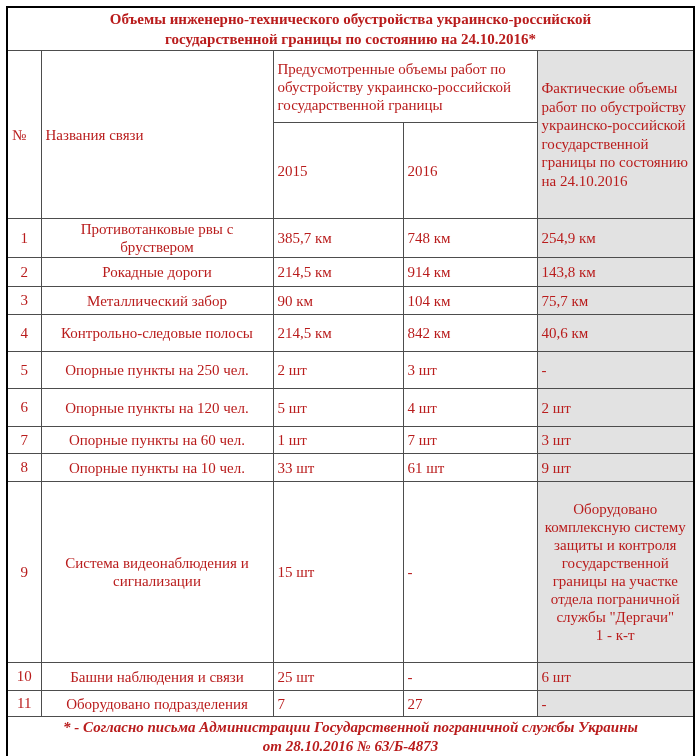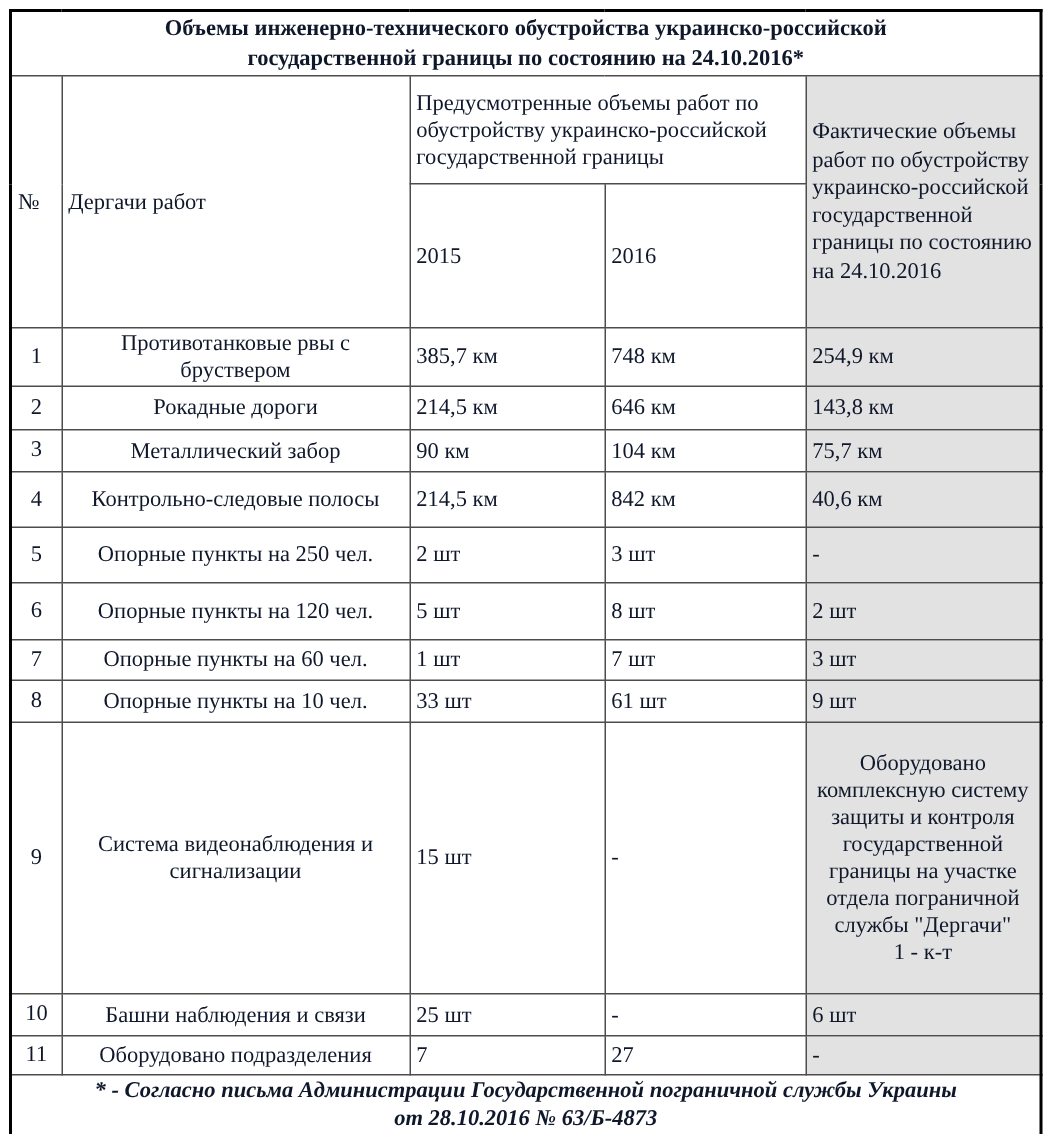--- a/index.html
+++ b/index.html
@@ -2,21 +2,21 @@
 <html><head>
 <meta charset="utf-8">
 <style>
   html, body { margin: 0; padding: 0; background: #ffffff; }
   .page {
     position: relative;
     width: 700px;
     height: 756px;
     background: #ffffff;
     font-family: "Liberation Serif", "DejaVu Serif", serif;
-    color: #0f172a;
+    color: #b91c1c;
   }
   table.doc {
     position: absolute;
     left: 6px;
     top: 6px;
     width: 687px;
     border-collapse: collapse;
     table-layout: fixed;
   }
   table.doc td {
@@ -68,41 +68,41 @@
     </colgroup>
 
     <tbody>
         <tr style="height:40px">
       <td colspan="5" class="title-cell">Объемы инженерно-технического обустройства украинско-российской
 государственной границы по состоянию на 24.10.2016*</td>
     </tr>
 
     <tr style="height:72px">
       <td rowspan="2" class="hdr">№</td>
-      <td rowspan="2" class="hdr">Дергачи работ</td>
+      <td rowspan="2" class="hdr">Названия связи</td>
       <td colspan="2" class="hdr">Предусмотренные объемы работ по обустройству украинско-российской государственной границы</td>
       <td rowspan="2" class="hdr gray actual-hdr">Фактические объемы работ по обустройству украинско-российской государственной границы по состоянию на 24.10.2016</td>
     </tr>
     <tr style="height:96px">
       <td class="hdr">2015</td>
       <td class="hdr">2016</td>
     </tr>
 
     <tr style="height:37px">
       <td class="num">1</td>
       <td class="name">Противотанковые рвы с бруствером</td>
       <td class="val">385,7 км</td>
       <td class="val">748 км</td>
       <td class="val gray">254,9 км</td>
     </tr>
     <tr style="height:29px">
       <td class="num">2</td>
       <td class="name">Рокадные дороги</td>
       <td class="val">214,5 км</td>
-      <td class="val">646 км</td>
+      <td class="val">914 км</td>
       <td class="val gray">143,8 км</td>
     </tr>
     <tr style="height:28px">
       <td class="num">3</td>
       <td class="name">Металлический забор</td>
       <td class="val">90 км</td>
       <td class="val">104 км</td>
       <td class="val gray">75,7 км</td>
     </tr>
     <tr style="height:37px">
@@ -116,21 +116,21 @@
       <td class="num">5</td>
       <td class="name">Опорные пункты на 250 чел.</td>
       <td class="val">2 шт</td>
       <td class="val">3 шт</td>
       <td class="val gray">-</td>
     </tr>
     <tr style="height:38px">
       <td class="num">6</td>
       <td class="name">Опорные пункты на 120 чел.</td>
       <td class="val">5 шт</td>
-      <td class="val">8 шт</td>
+      <td class="val">4 шт</td>
       <td class="val gray">2 шт</td>
     </tr>
     <tr style="height:27px">
       <td class="num">7</td>
       <td class="name">Опорные пункты на 60 чел.</td>
       <td class="val">1 шт</td>
       <td class="val">7 шт</td>
       <td class="val gray">3 шт</td>
     </tr>
     <tr style="height:28px">

